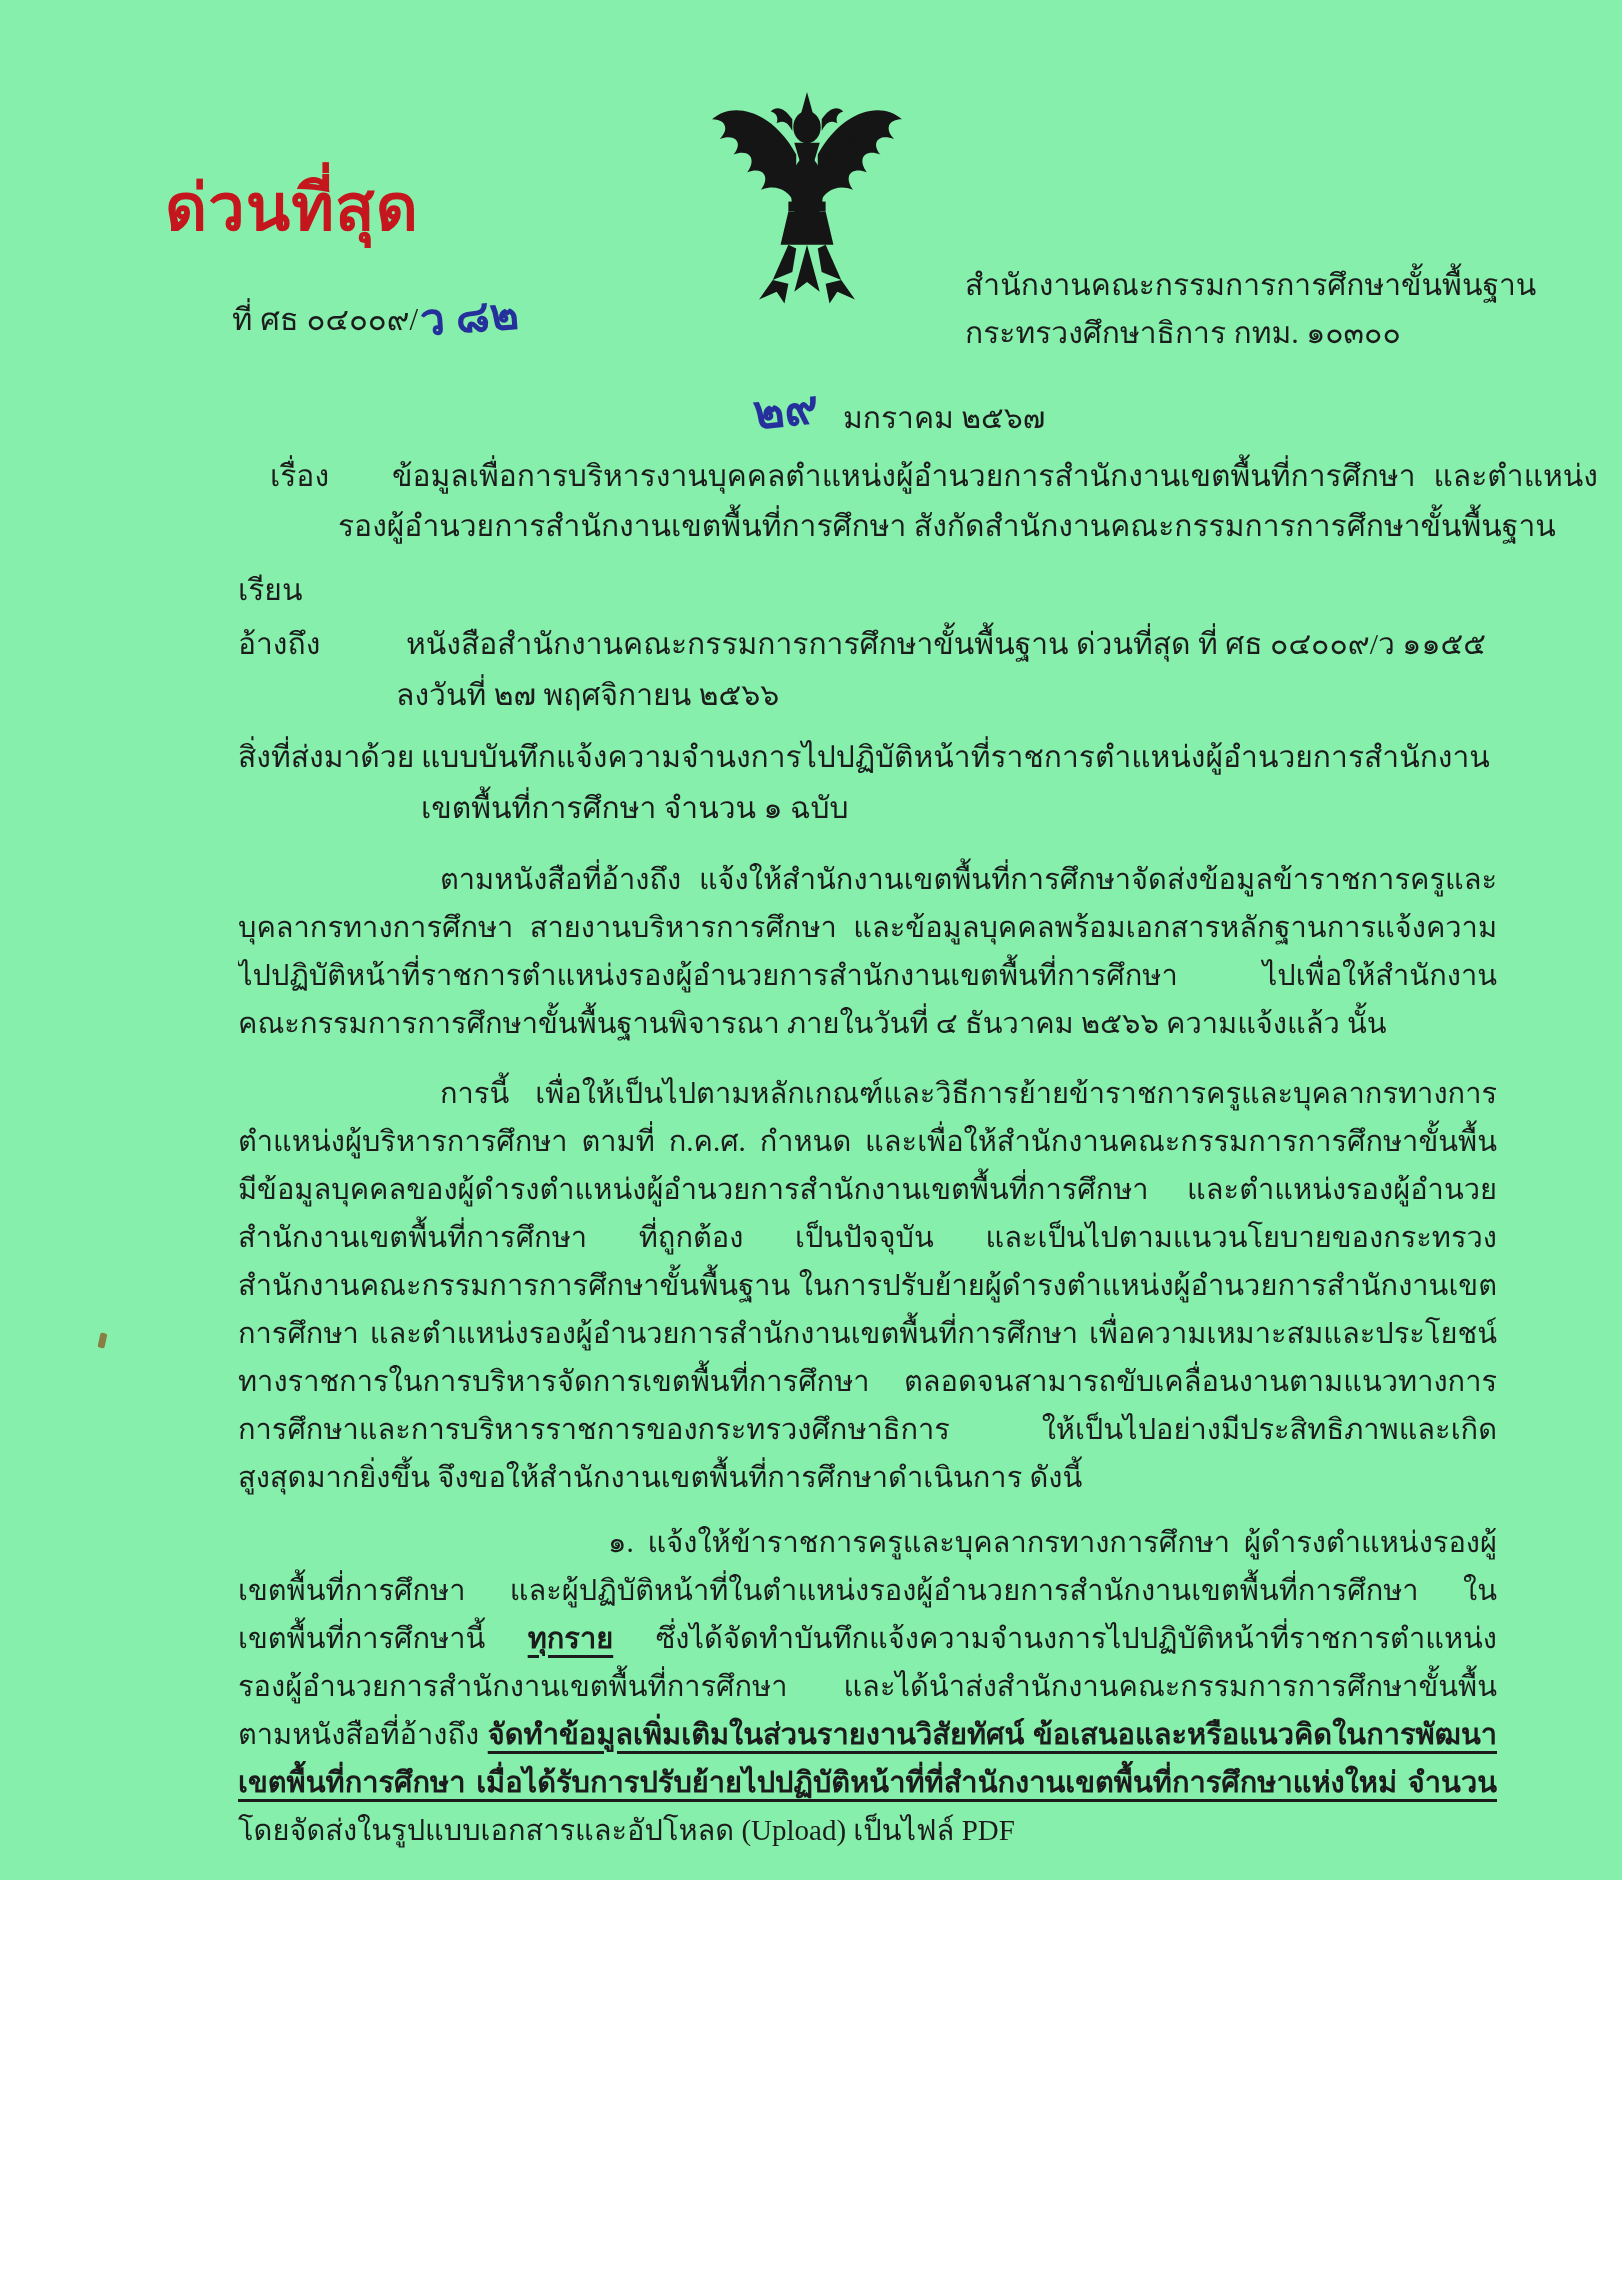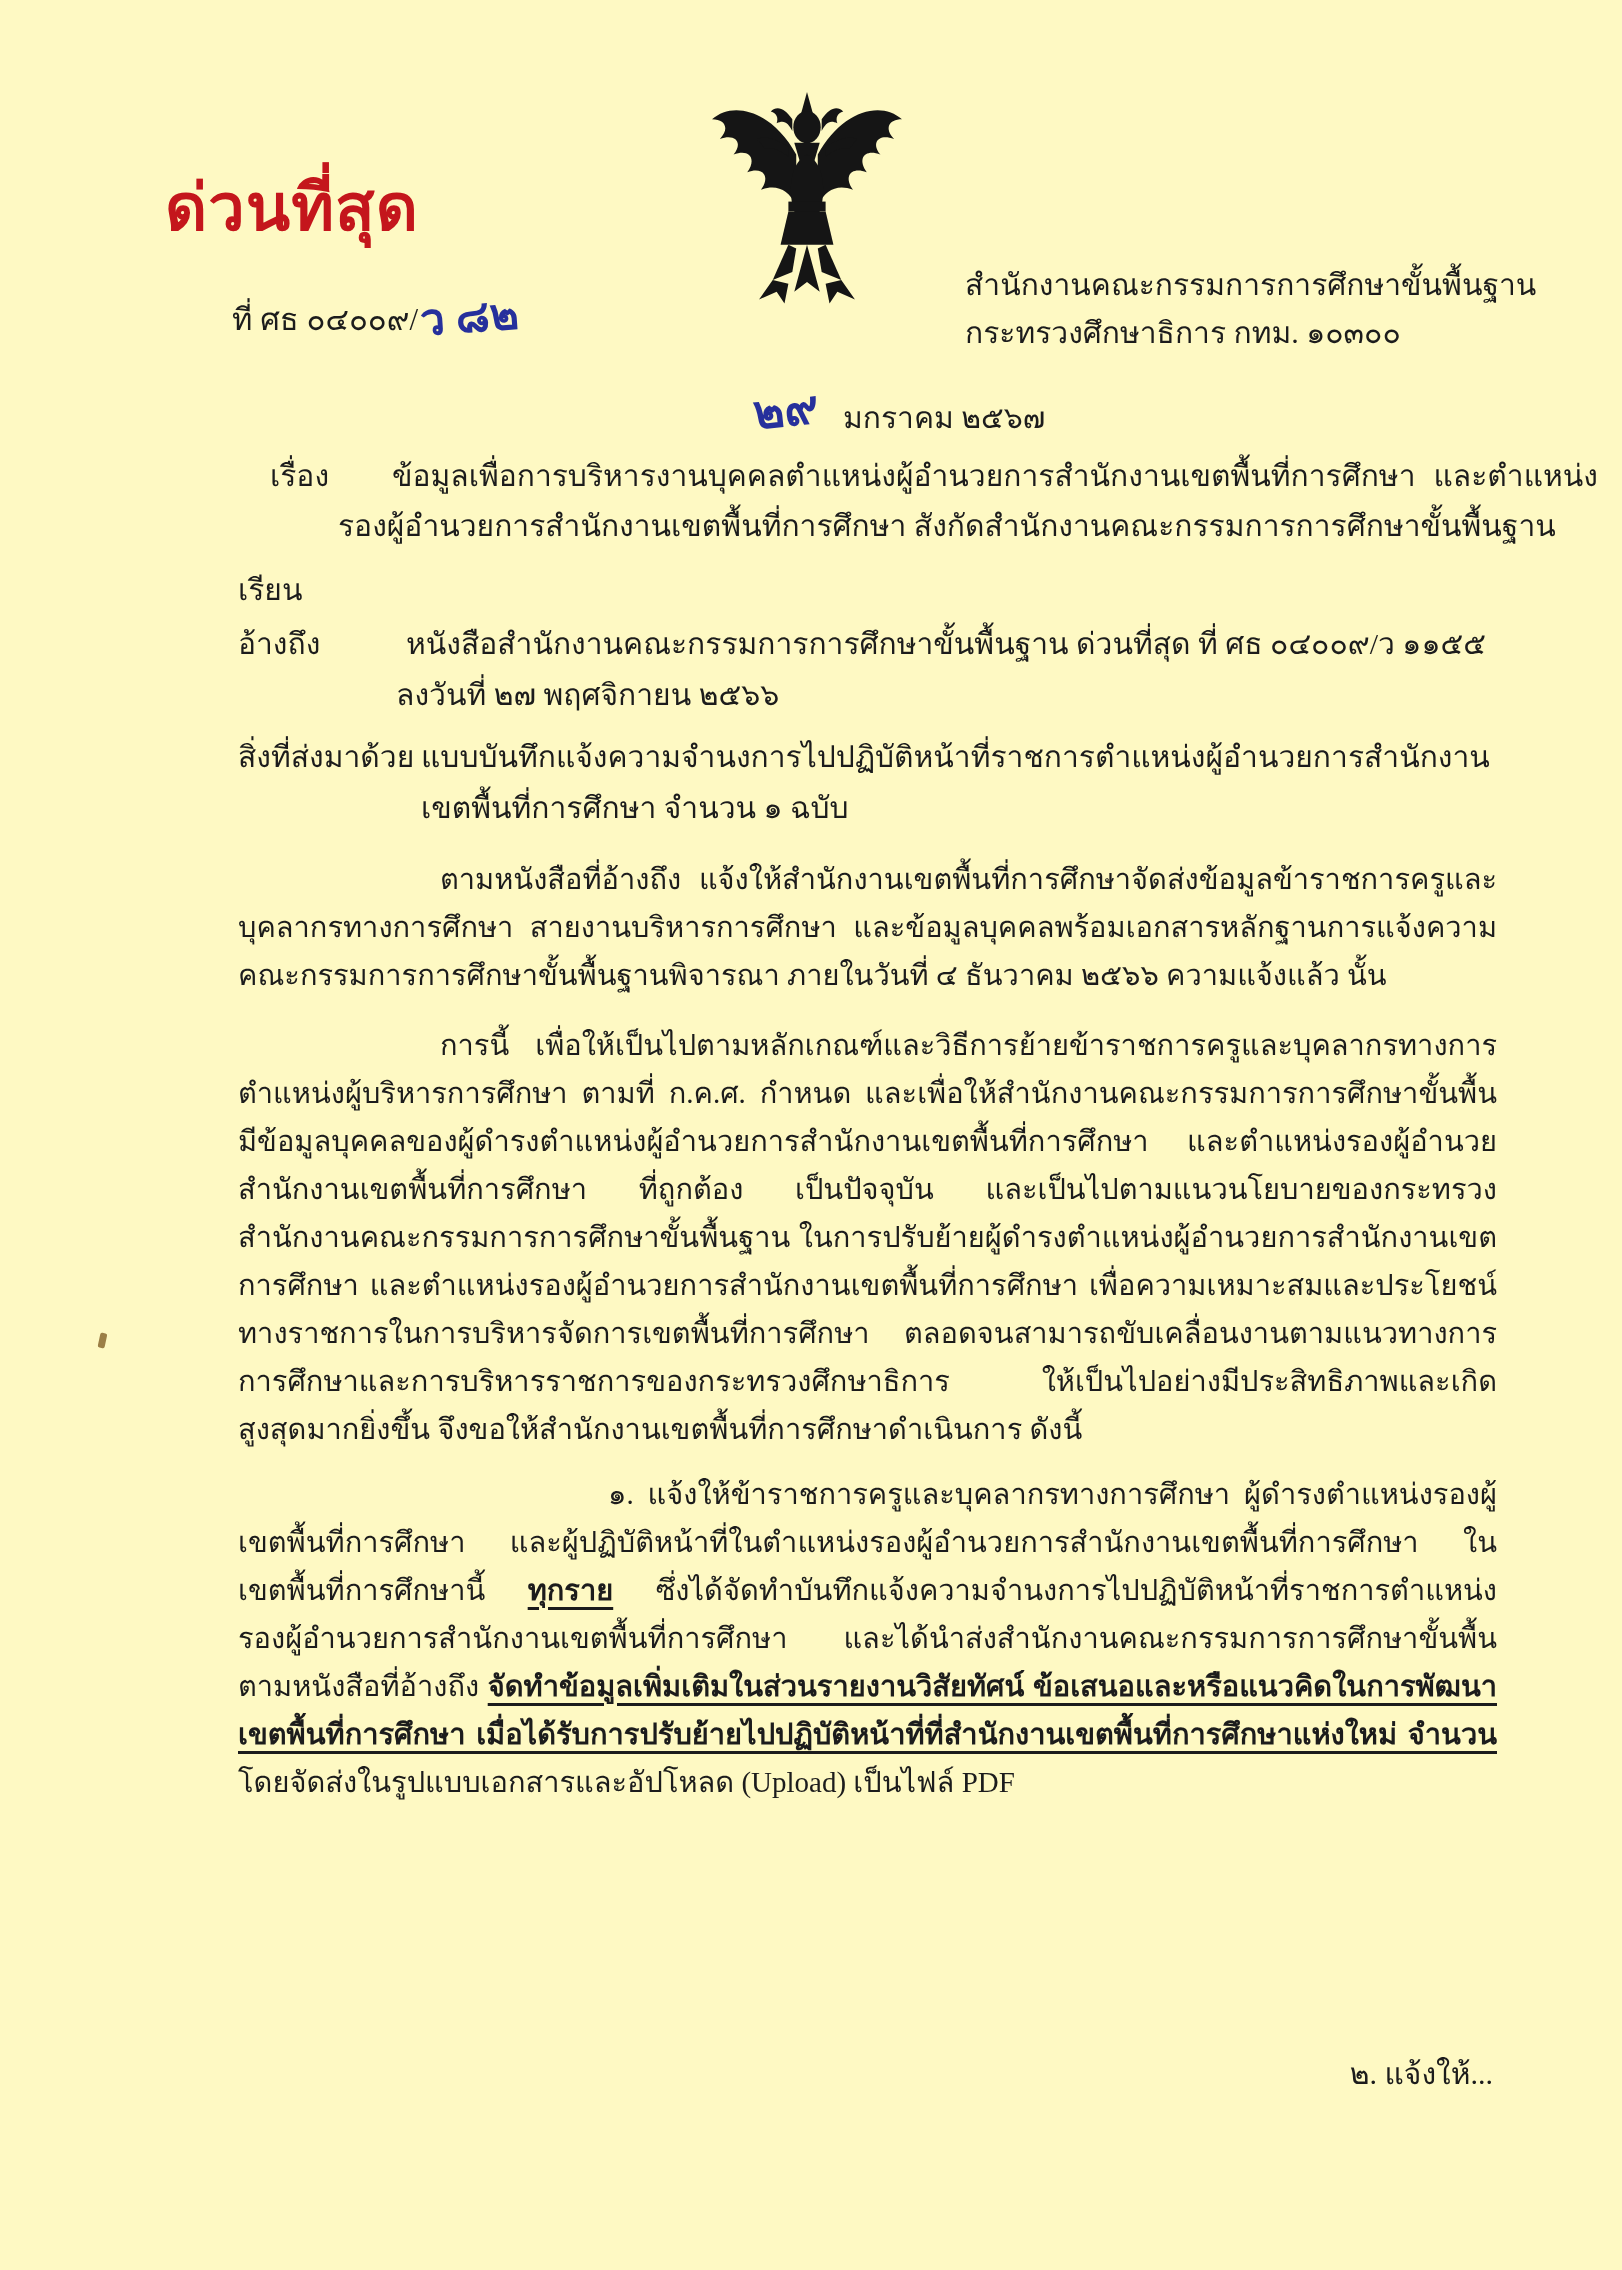--- a/index.html
+++ b/index.html
@@ -1,19 +1,19 @@
 <!DOCTYPE html>
 <html><head>
 <meta charset="utf-8">
 <style>
   html,body { margin:0; padding:0; background:#ffffff; }
   .page {
     position:relative;
-    width:1622px; height:2270px;
-    background:#fef9c3;
+    width:1622px; height:1880px;
+    background:#86efac;
     font-family:"Liberation Serif","DejaVu Sans",sans-serif;
     color:#1c1c1c;
     overflow:hidden;
   }
   .abs { position:absolute; }
   .urgency {
     font-size:65px; font-weight:800; color:#c4161c;
     letter-spacing:1px; line-height:1;
   }
   .refline { font-size:31px; white-space:nowrap; }
@@ -95,20 +95,21 @@
   <div class="abs meta" style="left:396px; top:671px;">ลงวันที่ ๒๗ พฤศจิกายน ๒๕๖๖</div>
 
   <div class="abs meta" style="left:238px; top:733px;">สิ่งที่ส่งมาด้วย</div>
   <div class="abs meta" style="left:421px; top:733px;">แบบบันทึกแจ้งความจำนงการไปปฏิบัติหน้าที่ราชการตำแหน่งผู้อำนวยการสำนักงาน</div>
   <div class="abs meta" style="left:421px; top:784px;">เขตพื้นที่การศึกษา จำนวน ๑ ฉบับ</div>
 
   <div class="abs body-block" style="left:238px; top:855px;" id="letter-body">
       <div class="para">
         <div class="line full" style="padding-left: 202px;"><span>ตามหนังสือที่อ้างถึง แจ้งให้สำนักงานเขตพื้นที่การศึกษาจัดส่งข้อมูลข้าราชการครูและ</span></div>
         <div class="line full"><span>บุคลากรทางการศึกษา สายงานบริหารการศึกษา และข้อมูลบุคคลพร้อมเอกสารหลักฐานการแจ้งความจำนง</span></div>
+        <div class="line full"><span>ไปปฏิบัติหน้าที่ราชการตำแหน่งรองผู้อำนวยการสำนักงานเขตพื้นที่การศึกษา ไปเพื่อให้สำนักงาน</span></div>
         <div class="line"><span>คณะกรรมการการศึกษาขั้นพื้นฐานพิจารณา ภายในวันที่ ๔ ธันวาคม ๒๕๖๖ ความแจ้งแล้ว  นั้น</span></div>
       </div>
       <div class="para" style="margin-top: 21.6px;">
         <div class="line full" style="padding-left: 202px;"><span>การนี้ เพื่อให้เป็นไปตามหลักเกณฑ์และวิธีการย้ายข้าราชการครูและบุคลากรทางการศึกษา</span></div>
         <div class="line full"><span>ตำแหน่งผู้บริหารการศึกษา ตามที่ ก.ค.ศ. กำหนด และเพื่อให้สำนักงานคณะกรรมการการศึกษาขั้นพื้นฐาน</span></div>
         <div class="line full"><span>มีข้อมูลบุคคลของผู้ดำรงตำแหน่งผู้อำนวยการสำนักงานเขตพื้นที่การศึกษา และตำแหน่งรองผู้อำนวยการ</span></div>
         <div class="line full"><span>สำนักงานเขตพื้นที่การศึกษา ที่ถูกต้อง เป็นปัจจุบัน และเป็นไปตามแนวนโยบายของกระทรวงศึกษาธิการ และ</span></div>
         <div class="line full"><span>สำนักงานคณะกรรมการการศึกษาขั้นพื้นฐาน ในการปรับย้ายผู้ดำรงตำแหน่งผู้อำนวยการสำนักงานเขตพื้นที่</span></div>
         <div class="line full"><span>การศึกษา และตำแหน่งรองผู้อำนวยการสำนักงานเขตพื้นที่การศึกษา เพื่อความเหมาะสมและประโยชน์</span></div>
         <div class="line full"><span>ทางราชการในการบริหารจัดการเขตพื้นที่การศึกษา ตลอดจนสามารถขับเคลื่อนงานตามแนวทางการปฏิรูป</span></div>

